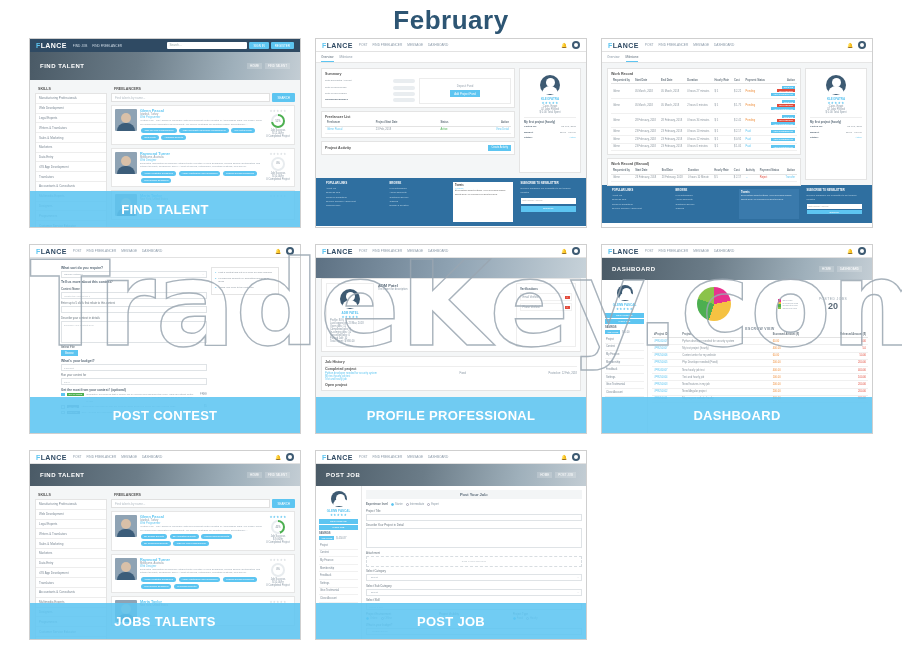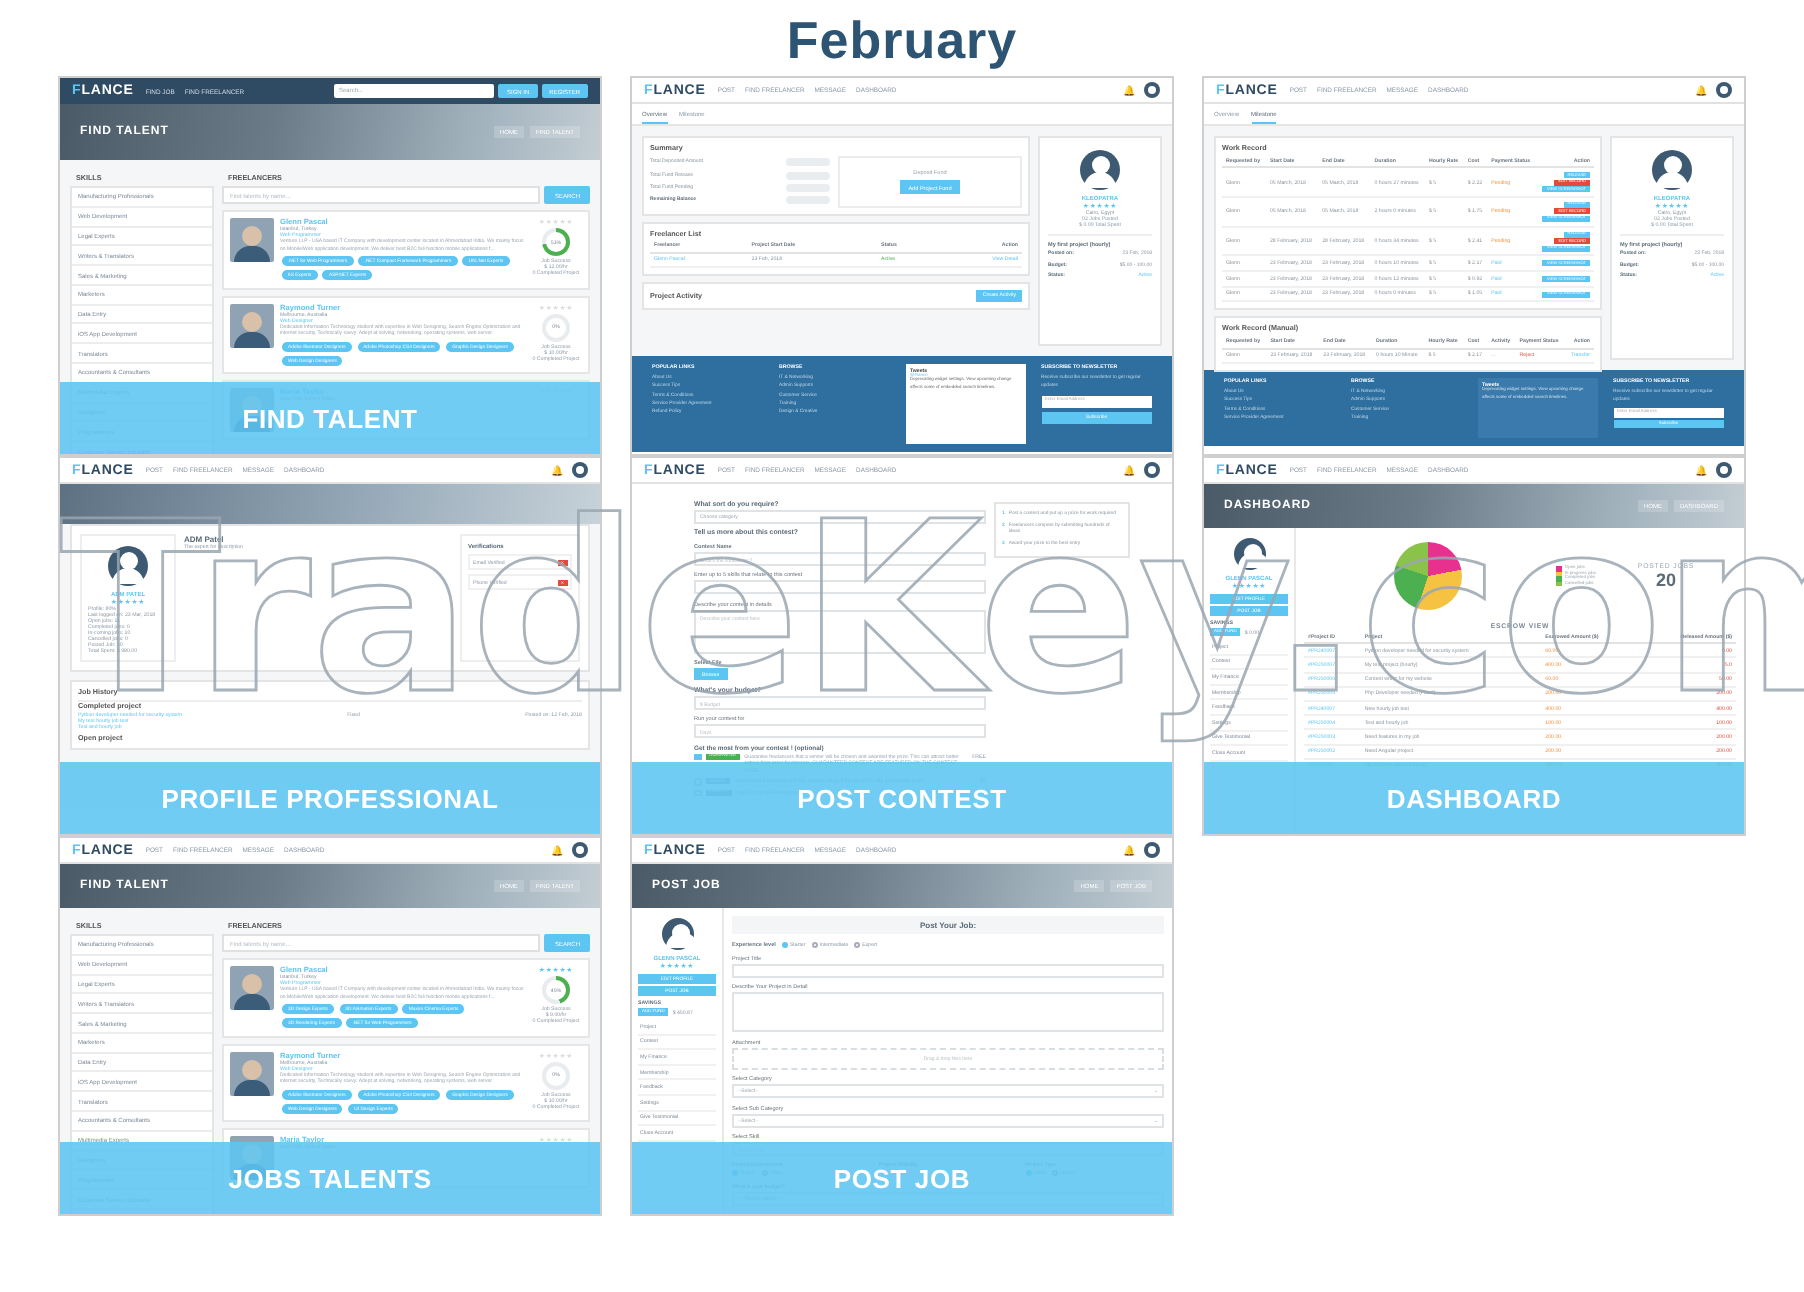--- a/index.html
+++ b/index.html
@@ -18,21 +18,21 @@
     letter-spacing: 0.5px;
     padding-top: 3px;
     height: 38px;
     line-height: 34px;
   }
   .grid {
     position:relative;
     display:grid;
     grid-template-columns: 272px 272px 272px;
     grid-template-rows: 190px 190px 190px;
-    gap: 0 14px;
+    gap: 16px 14px;
     padding: 0 26px;
     justify-content: center;
   }
   .panel {
     position: relative;
     border: 1px solid #cfcfcf;
     background: #ffffff;
     overflow: hidden;
     font-size: 2.6px;
   }
@@ -585,82 +585,20 @@
         <span>POST</span>
         <span>FIND FREELANCER</span>
         <span>MESSAGE</span>
         <span>DASHBOARD</span>
       </div>
       <div class="nav-right">
         <span style="font-size:5px;color:#8a99a8;">🔔</span>
         <span class="avatar-ico"></span>
       </div>
     </div>
-    <div style="height:34px;background:linear-gradient(100deg,#5d7183,#8fa3b3 50%,#c8d3da);"></div>
-    <div class="body-area" style="height:142px;padding:0 5px;">
-      <div class="white" style="margin-top:-14px;padding:4px;display:flex;gap:4px;">
-        <div style="width:48px;flex:none;border:1px solid #eee;padding:3px;">
-          <div class="bigav"></div>
-          <div class="cname">ADM PATEL</div>
-          <div class="ctr stars on">★★★★★</div>
-          <div class="fmeta">Profile: 80%</div>
-          <div class="fmeta">Last logged on: 23 Mar, 2018</div>
-          <div class="fmeta">Open jobs: 11</div>
-          <div class="fmeta">Completed jobs: 0</div>
-          <div class="fmeta">In-coming jobs: 10</div>
-          <div class="fmeta">Cancelled jobs: 0</div>
-          <div class="fmeta">Posted Job: 10</div>
-          <div class="fmeta">Total Spent: $ 980.00</div>
-        </div>
-        <div style="flex:1;">
-          <div style="font-size:4px;font-weight:bold;color:#5b6b79;">ADM Patel</div>
-          <div class="fmeta">The expert for description</div>
-        </div>
-        <div style="width:60px;flex:none;border:1px solid #eee;padding:3px;">
-          <div style="font-size:3px;font-weight:bold;color:#5b6b79;margin-bottom:2px;">Verifications</div>
-          <div style="display:flex;justify-content:space-between;border:1px solid #f0f0f0;padding:1.5px;margin-bottom:2px;">
-              <span class="fmeta">Email Verified</span>
-              <span style="background:#e24b3c;color:#fff;font-size:2px;padding:0 1.5px;">✕</span>
-            </div>
-          <div style="display:flex;justify-content:space-between;border:1px solid #f0f0f0;padding:1.5px;">
-              <span class="fmeta">Phone Verified</span>
-              <span style="background:#e24b3c;color:#fff;font-size:2px;padding:0 1.5px;">✕</span>
-            </div>
-        </div>
-      </div>
-      <div class="white" style="margin-top:4px;padding:3px;">
-        <div class="sec-title" style="padding:0 0 2px;">Job History</div>
-        <div class="sec-title" style="padding:0 0 1px;border-top:1px solid #eee;">Completed project</div>
-        <div style="display:flex;justify-content:space-between;">
-          <span class="fmeta blue">Python developer needed for security system</span>
-          <span class="fmeta">Fixed</span>
-          <span class="fmeta">Posted on: 12 Feb, 2018</span>
-        </div>
-        <div class="fmeta blue">My test hourly job test</div>
-        <div class="fmeta blue">Test and hourly job</div>
-        <div class="sec-title" style="padding:2px 0 0;">Open project</div>
-      </div>
-    </div>
-    <div class="panel-label">PROFILE PROFESSIONAL</div>
-  </div>
-
-  <div class="panel">
-    <div class="nav light">
-      <div class="logo"><span class="f">F</span>LANCE</div>
-      <div class="navlinks">
-        <span>POST</span>
-        <span>FIND FREELANCER</span>
-        <span>MESSAGE</span>
-        <span>DASHBOARD</span>
-      </div>
-      <div class="nav-right">
-        <span style="font-size:5px;color:#8a99a8;">🔔</span>
-        <span class="avatar-ico"></span>
-      </div>
-    </div>
     <div class="body-area" style="height:176px;display:flex;gap:4px;background:#fff;">
       <div style="width:22px;flex:none;"></div>
       <div style="flex:1;">
         <div class="flabel" style="font-size:3.4px;color:#5b6b79;">What sort do you require?</div>
         <div class="fselect">
             <span>Choose category</span>
             <span>⌄</span>
           </div>
         <div class="flabel" style="font-size:3.4px;color:#5b6b79;">Tell us more about this contest?</div>
         <div class="flabel">Contest Name</div>
@@ -705,20 +643,82 @@
             <span>Freelancers compete by submitting hundreds of ideas</span>
           </div>
         <div class="step">
             <b>3</b>
             <span>Award your prize to the best entry</span>
           </div>
       </div>
       <div style="width:12px;flex:none;"></div>
     </div>
     <div class="panel-label">POST CONTEST</div>
+  </div>
+
+  <div class="panel">
+    <div class="nav light">
+      <div class="logo"><span class="f">F</span>LANCE</div>
+      <div class="navlinks">
+        <span>POST</span>
+        <span>FIND FREELANCER</span>
+        <span>MESSAGE</span>
+        <span>DASHBOARD</span>
+      </div>
+      <div class="nav-right">
+        <span style="font-size:5px;color:#8a99a8;">🔔</span>
+        <span class="avatar-ico"></span>
+      </div>
+    </div>
+    <div style="height:34px;background:linear-gradient(100deg,#5d7183,#8fa3b3 50%,#c8d3da);"></div>
+    <div class="body-area" style="height:142px;padding:0 5px;">
+      <div class="white" style="margin-top:-14px;padding:4px;display:flex;gap:4px;">
+        <div style="width:48px;flex:none;border:1px solid #eee;padding:3px;">
+          <div class="bigav"></div>
+          <div class="cname">ADM PATEL</div>
+          <div class="ctr stars on">★★★★★</div>
+          <div class="fmeta">Profile: 80%</div>
+          <div class="fmeta">Last logged on: 23 Mar, 2018</div>
+          <div class="fmeta">Open jobs: 11</div>
+          <div class="fmeta">Completed jobs: 0</div>
+          <div class="fmeta">In-coming jobs: 10</div>
+          <div class="fmeta">Cancelled jobs: 0</div>
+          <div class="fmeta">Posted Job: 10</div>
+          <div class="fmeta">Total Spent: $ 980.00</div>
+        </div>
+        <div style="flex:1;">
+          <div style="font-size:4px;font-weight:bold;color:#5b6b79;">ADM Patel</div>
+          <div class="fmeta">The expert for description</div>
+        </div>
+        <div style="width:60px;flex:none;border:1px solid #eee;padding:3px;">
+          <div style="font-size:3px;font-weight:bold;color:#5b6b79;margin-bottom:2px;">Verifications</div>
+          <div style="display:flex;justify-content:space-between;border:1px solid #f0f0f0;padding:1.5px;margin-bottom:2px;">
+              <span class="fmeta">Email Verified</span>
+              <span style="background:#e24b3c;color:#fff;font-size:2px;padding:0 1.5px;">✕</span>
+            </div>
+          <div style="display:flex;justify-content:space-between;border:1px solid #f0f0f0;padding:1.5px;">
+              <span class="fmeta">Phone Verified</span>
+              <span style="background:#e24b3c;color:#fff;font-size:2px;padding:0 1.5px;">✕</span>
+            </div>
+        </div>
+      </div>
+      <div class="white" style="margin-top:4px;padding:3px;">
+        <div class="sec-title" style="padding:0 0 2px;">Job History</div>
+        <div class="sec-title" style="padding:0 0 1px;border-top:1px solid #eee;">Completed project</div>
+        <div style="display:flex;justify-content:space-between;">
+          <span class="fmeta blue">Python developer needed for security system</span>
+          <span class="fmeta">Fixed</span>
+          <span class="fmeta">Posted on: 12 Feb, 2018</span>
+        </div>
+        <div class="fmeta blue">My test hourly job test</div>
+        <div class="fmeta blue">Test and hourly job</div>
+        <div class="sec-title" style="padding:2px 0 0;">Open project</div>
+      </div>
+    </div>
+    <div class="panel-label">PROFILE PROFESSIONAL</div>
   </div>
 
   <div class="panel">
     <div class="nav light">
       <div class="logo"><span class="f">F</span>LANCE</div>
       <div class="navlinks">
         <span>POST</span>
         <span>FIND FREELANCER</span>
         <span>MESSAGE</span>
         <span>DASHBOARD</span>

